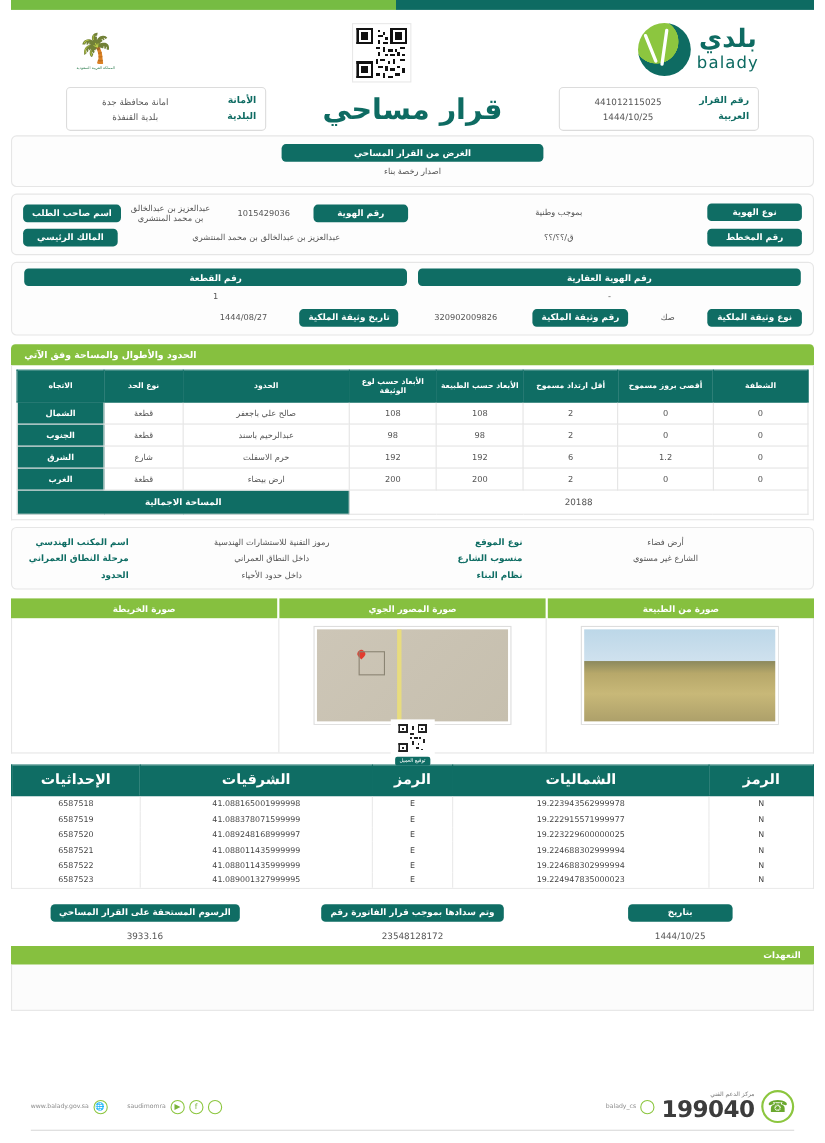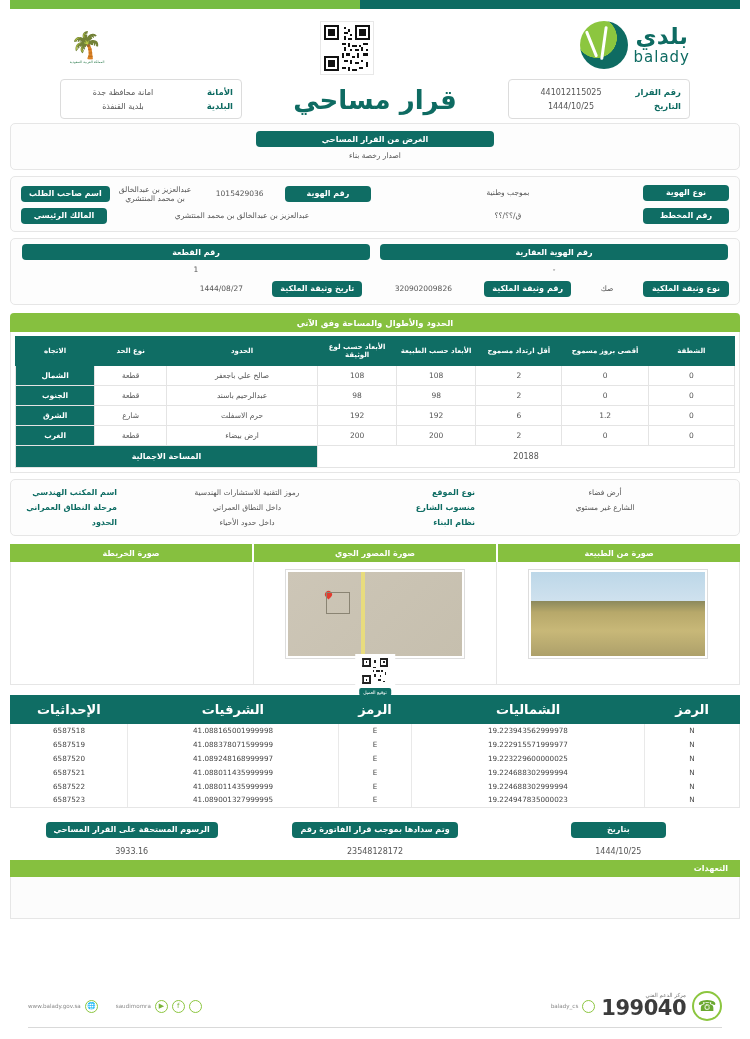--- a/index.html
+++ b/index.html
@@ -64,21 +64,21 @@
   .purpose-val { margin-top: 4px; font-size: 7.5px; color: #555; }
 
   .two-col { display: flex; gap: 0; }
   .col { flex: 1; }
   .fld { display: flex; align-items: center; gap: 6px; padding: 2.5px 4px; }
   .fld .pill { min-width: 86px; }
   .fld .val { flex: 1; }
 
   
   .sec-bar { background: #86c03f; color: #fff; font-size: 8.5px; font-weight: bold;
-             padding: 4.5px 12px; border-radius: 4px 4px 0 0; text-align: center; }
+             padding: 4.5px 12px; border-radius: 4px 4px 0 0; text-align: left; }
 
   
   table { width: 100%; border-collapse: collapse; }
   .bnd-tbl th { background: #0f6d64; color: #fff; font-size: 7px; font-weight: bold;
                 padding: 6px 2px; border: 1px solid #0f6d64; line-height: 1.15; }
   .bnd-tbl td { font-size: 7.5px; color: #555; text-align: center;
                 padding: 5px 2px; border: 1px solid #e4e4e4; background: #fff; }
   .bnd-tbl td.dir { background: #0f6d64; color: #fff; font-weight: bold; font-size: 7.5px; }
   .tot-row td { padding: 6px 2px; font-size: 8px; }
   .tot-lbl { background: #0f6d64 !important; color: #fff !important; font-weight: bold; }
@@ -228,21 +228,21 @@
     </div>
   </div>
 
   <div class="title-row">
     <div class="info-box">
       <div class="info-line">
         <div class="info-key">رقم القرار</div>
         <div class="info-val">441012115025</div>
       </div>
       <div class="info-line">
-        <div class="info-key">التاريخ</div>
+        <div class="info-key">العربية</div>
         <div class="info-val">1444/10/25</div>
       </div>
     </div>
 
     <div class="doc-title">قرار مساحي</div>
 
     <div class="info-box">
       <div class="info-line">
         <div class="info-key">الأمانة</div>
         <div class="info-val">امانة محافظة جدة</div>

